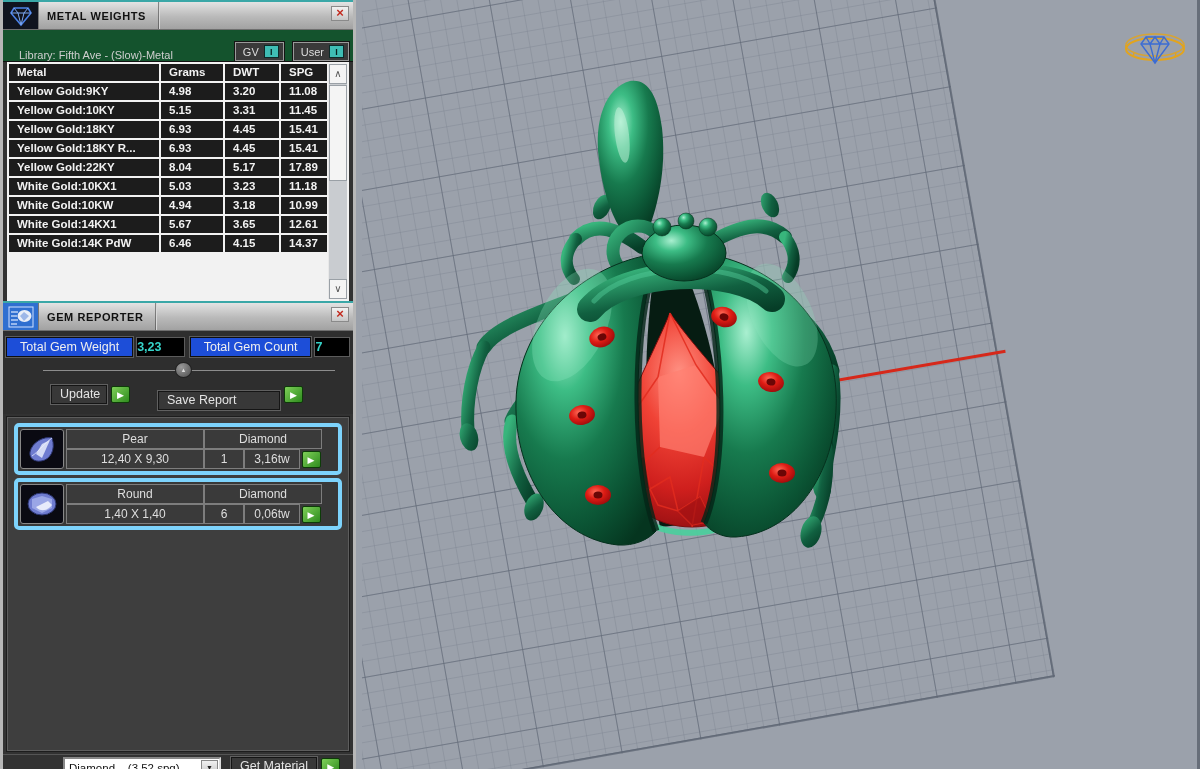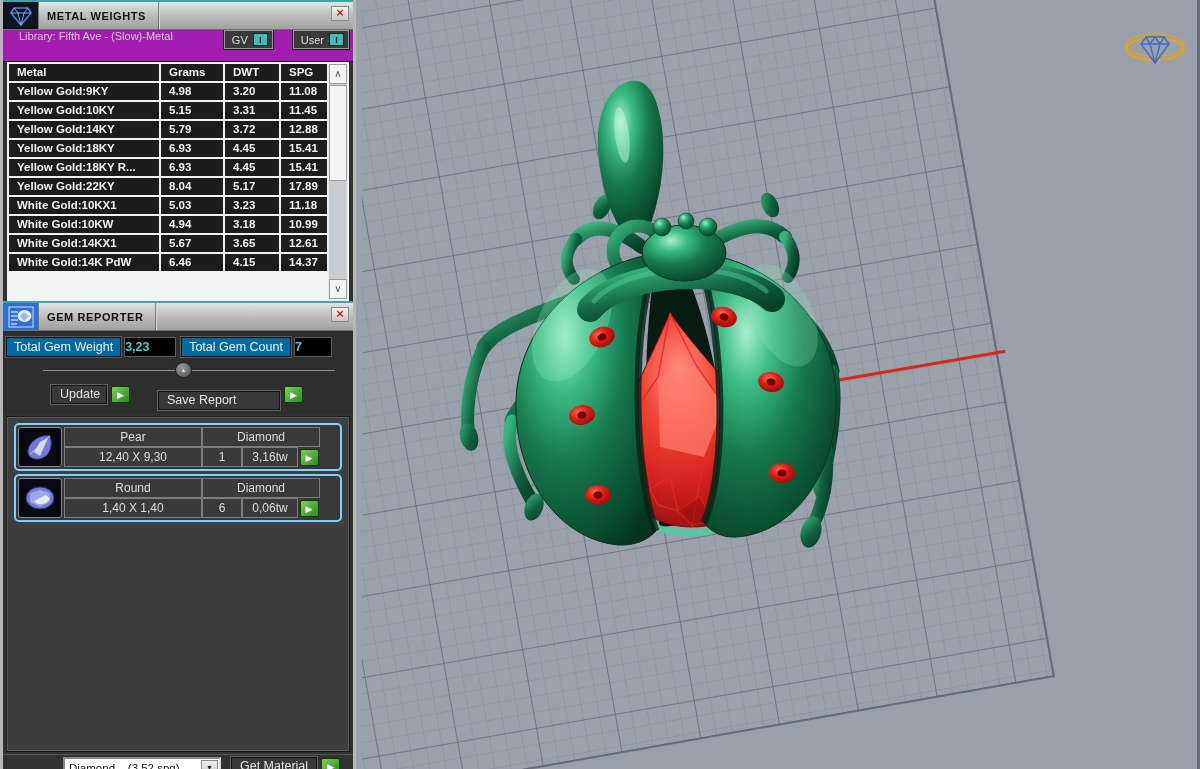--- a/index.html
+++ b/index.html
@@ -19,26 +19,26 @@
   .titlebar .ttl { font-size:11px; font-weight:bold; color:#111; letter-spacing:.6px;
     display:flex; align-items:center; padding-left:8px; flex:0 0 auto; }
   .titlebar .groove { width:2px; margin-left:12px; background:linear-gradient(#888,#666);
     border-right:1px solid #d8d8d8; }
   .titlebar .spacer { flex:1; }
   .closebtn { width:18px; height:15px; margin:4px 4px 0 0;
     background:linear-gradient(#f2f2f2,#c7c7c7); border:1px solid #8a8a8a;
     color:#c22a1e; font-size:13px; font-weight:bold; line-height:12px; text-align:center;
     cursor:default; }
 
-  .libraryrow { height:32px; flex:0 0 32px; background:#a21caf; display:flex;
-    align-items:flex-start; padding:0 4px 0 16px; border-bottom:1px solid #111; }
+  .libraryrow { height:32px; flex:0 0 32px; background:#14532d; display:flex;
+    align-items:flex-end; padding:0 4px 0 16px; border-bottom:1px solid #111; }
   .librarylabel { color:#cfcfcf; font-size:11px; flex:1; }
   .togglebtn { display:flex; align-items:center; gap:5px; background:#3a3a3a;
     border:1px solid #9a9a9a; outline:1px solid #141414; padding:2px 4px 2px 7px;
-    margin-left:20px; color:#ddd; font-size:11px; }
+    margin-left:9px; color:#ddd; font-size:11px; }
   .togglesq { width:15px; height:13px; background:#3fbdb4; border:1px solid #0c2a28;
     color:#06201e; font-size:9px; font-weight:bold; text-align:center; line-height:12px; }
 
   
   .tablewrap { flex:0 0 239px; margin:0 4px; background:#f2f2f2; padding:18px;
     position:relative; }
   .mtable { position:absolute; left:2px; top:2px; right:22px; bottom:2px; }
   .mrow { display:grid; grid-template-columns:150px 62px 54px 1fr; gap:2px;
     margin-bottom:2px; }
   .mhead .cell { background:#f2f2f2; color:#1a1a1a; font-weight:bold; font-size:12px;
@@ -50,22 +50,22 @@
     background:#c9ccd0; border-left:1px solid #e8e8e8; display:flex;
     flex-direction:column; align-items:stretch; }
   .sbtn { height:20px; background:#f4f4f4; border:1px solid #9aa0a6; color:#555;
     font-size:10px; text-align:center; line-height:18px; }
   .sthumb { height:96px; background:#f4f4f4; border:1px solid #9aa0a6; margin-top:1px; }
   .strack { flex:1; }
 
   
   .totalsrow { flex:0 0 30px; display:flex; align-items:center; padding:4px 3px 2px 3px;
     background:#2e2e2e; gap:3px; }
-  .tlabel { background:#0369a1; border:1px solid #0f0f0f; outline:1px solid #5c5c5c;
-    color:#efefef; font-size:12.5px; padding:2px 7px; white-space:nowrap; }
+  .tlabel { background:#1d4ed8; border:1px solid #0f0f0f; outline:1px solid #5c5c5c;
+    color:#efefef; font-size:12.5px; padding:2px 13px; white-space:nowrap; }
   .tvalue { background:#000; border:1px solid #5c5c5c; color:#36d3c9; font-size:12.5px;
     font-weight:bold; padding:2px 0; }
   .tvalue.w { width:52px; } .tvalue.c { width:38px; }
 
   .sliderrow { flex:0 0 18px; position:relative; background:#2e2e2e; }
   .sliderline { position:absolute; left:40px; right:18px; top:9px; height:1px;
     background:#8d8d8d; }
   .sliderknob { position:absolute; left:172px; top:1px; width:17px; height:16px;
     border-radius:50%; background:radial-gradient(circle at 35% 30%,#9a9a9a,#4c4c4c);
     border:1px solid #222; color:#ddd; font-size:6px; text-align:center; line-height:15px; }
@@ -75,21 +75,21 @@
   .dlgbtn { background:#383838; border:1px solid #151515; outline:1px solid #606060;
     color:#e3e3e3; font-size:12.5px; padding:1px 8px 2px 8px; white-space:nowrap; }
   .dlgbtn.upd { width:56px; text-align:center; }
   .dlgbtn.sav { width:122px; margin-left:24px;margin-top:12px; }
   .playbtn { width:19px; height:17px; background:linear-gradient(135deg,#7ed058,#2e8b1e);
     border:1px solid #0d3c08; color:#fff; font-size:9px; text-align:center;
     line-height:16px; border-radius:2px; }
 
   .gemlist { flex:1 1 auto; margin:3px 4px 3px 4px; background:#3e3e3e;
     border:1px solid #5d5d5d; outline:1px solid #1d1d1d; padding:5px 6px; }
-  .gementry { border:2px solid #7dd3fc; border-radius:5px; background:#383838;
+  .gementry { border:4px solid #7dd3fc; border-radius:5px; background:#383838;
     display:flex; margin-bottom:3px; padding:2px; }
   .gemthumb { width:44px; height:40px; background:#0a0a12; border:1px solid #888;
     border-radius:3px; margin-right:2px; display:flex; align-items:center;
     justify-content:center; }
   .gemgrid { flex:1; display:grid; grid-template-columns:138px 40px 56px 22px;
     grid-template-rows:20px 20px; }
   .gcell { border:1px solid #7d7d7d; color:#dedede; font-size:12px; text-align:center;
     line-height:18px; background:#3a3a3a; white-space:nowrap; overflow:hidden; }
   .gcell.hdr1 { grid-column:1; } .gcell.hdr2 { grid-column:2 / span 3; }
   .gcell.btncell { display:flex; align-items:center; justify-content:center;
@@ -167,26 +167,20 @@
             <div class="cell">Yellow Gold:9KY</div>
             <div class="cell">4.98</div>
             <div class="cell">3.20</div>
             <div class="cell">11.08</div>
           </div>
           <div class="mrow">
             <div class="cell">Yellow Gold:10KY</div>
             <div class="cell">5.15</div>
             <div class="cell">3.31</div>
             <div class="cell">11.45</div>
-          </div>
-          <div class="mrow">
-            <div class="cell">Yellow Gold:14KY</div>
-            <div class="cell">5.79</div>
-            <div class="cell">3.72</div>
-            <div class="cell">12.88</div>
           </div>
           <div class="mrow">
             <div class="cell">Yellow Gold:18KY</div>
             <div class="cell">6.93</div>
             <div class="cell">4.45</div>
             <div class="cell">15.41</div>
           </div>
           <div class="mrow">
             <div class="cell">Yellow Gold:18KY R...</div>
             <div class="cell">6.93</div>

